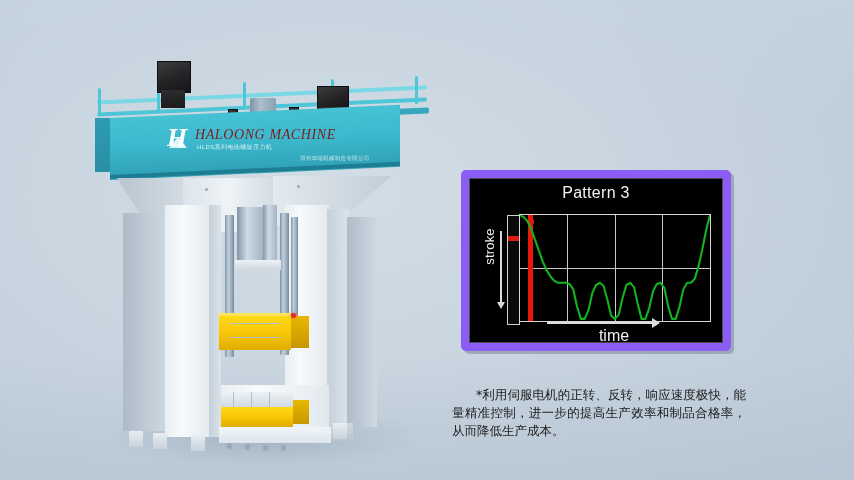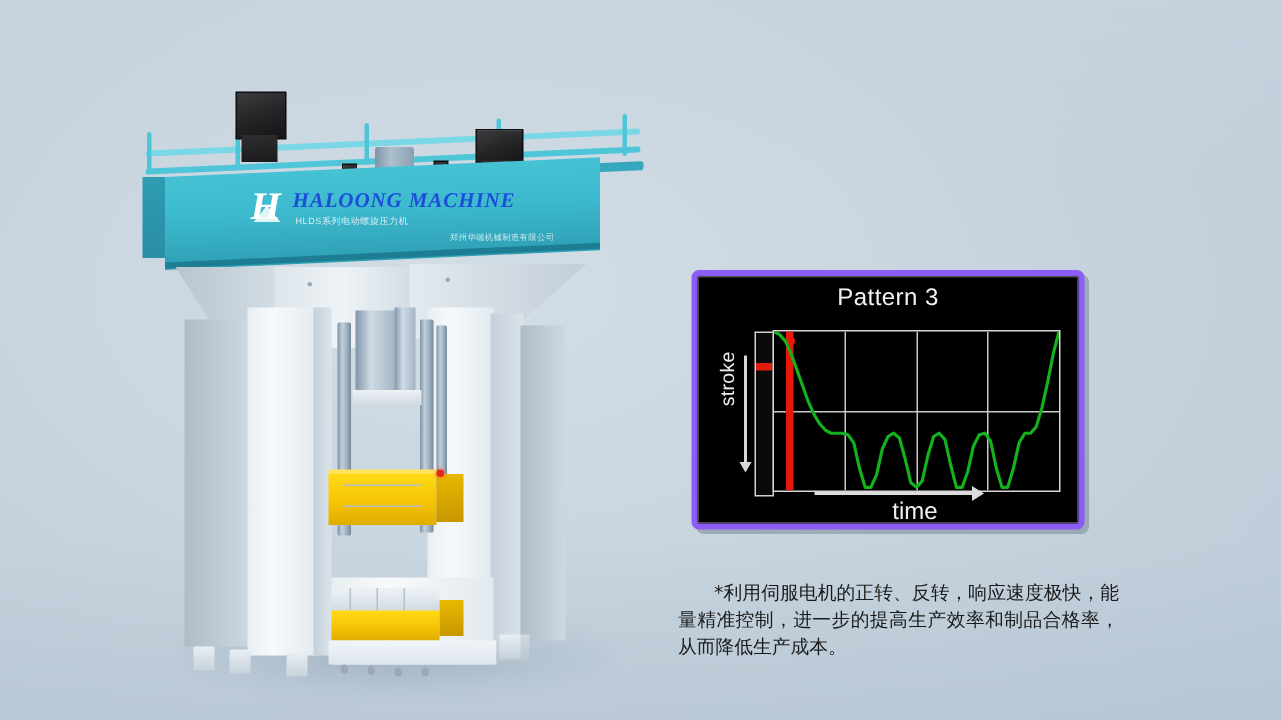--- a/index.html
+++ b/index.html
@@ -47,21 +47,21 @@
     background:linear-gradient(to bottom,#2e9cb2 0%,#2a8ea4 100%);}
   .banner-top{position:absolute;background:#69cfde;}
   .banner-bot{position:absolute;background:#1d7d93;}
 
   
   .logo-mark{position:absolute;color:#fff;font-weight:bold;font-style:italic;
     font-family:"Liberation Serif","DejaVu Serif",serif;letter-spacing:-1px;}
   .logo-tri{position:absolute;
     width:0;height:0;border-left:9px solid transparent;border-right:9px solid transparent;
     border-bottom:11px solid rgba(255,255,255,.85);}
-  .logo-text{position:absolute;color:#1d4ed8;font-style:italic;font-weight:bold;
+  .logo-text{position:absolute;color:#7f1d1d;font-style:italic;font-weight:normal;
     letter-spacing:.6px;white-space:nowrap;
     font-family:"Liberation Serif","DejaVu Serif",serif;}
   .logo-sub{position:absolute;color:rgba(255,255,255,.80);white-space:nowrap;
     font-size:6px;letter-spacing:.4px;}
   .logo-corp{position:absolute;color:rgba(255,255,255,.72);white-space:nowrap;
     font-size:5.5px;letter-spacing:.3px;}
 
   
   .neck{position:absolute;}
   .neck-l{position:absolute;background:linear-gradient(to right,#b8c4cf,#d5dee5);}
@@ -90,22 +90,22 @@
   .lamp{position:absolute;border-radius:50%;background:#e22b18;box-shadow:0 0 3px #ff4a2e;}
 
   
   .bed{position:absolute;}
   .bed-face{position:absolute;background:linear-gradient(to bottom,#f1f5f8,#dde5ec);}
   .bed-side{position:absolute;background:linear-gradient(to bottom,#cfd9e2,#b8c5d0);}
   .foot{position:absolute;background:linear-gradient(to bottom,#e8eef3,#c8d3dc);border-radius:1px;}
   .bolt{position:absolute;background:#9aa8b5;border-radius:50%;}
 
   
-  #panel{position:absolute;left:461px;top:180px;width:254px;height:165px;
-    background:#000;border:4px solid #8b5cf6;border-radius:5px;
+  #panel{position:absolute;left:461px;top:170px;width:254px;height:165px;
+    background:#000;border:8px solid #8b5cf6;border-radius:5px;
     box-shadow:3px 3px 0 rgba(120,136,150,.55), 0 0 0 1px rgba(255,255,255,.30) inset;}
   #panel-title{position:absolute;left:0;right:0;top:6px;text-align:center;
     color:#f2f2f2;font-size:16px;letter-spacing:.3px;}
 
   
   #stroke-wrap{position:absolute;left:5px;top:35px;width:44px;height:112px;}
   #stroke-label{position:absolute;left:-14px;top:26px;width:58px;
     transform:rotate(-90deg);text-align:center;
     color:#efefef;font-size:13px;letter-spacing:.2px;}
   #stroke-arrow{position:absolute;left:26px;top:18px;width:2px;height:72px;background:#d8d8d8;}

